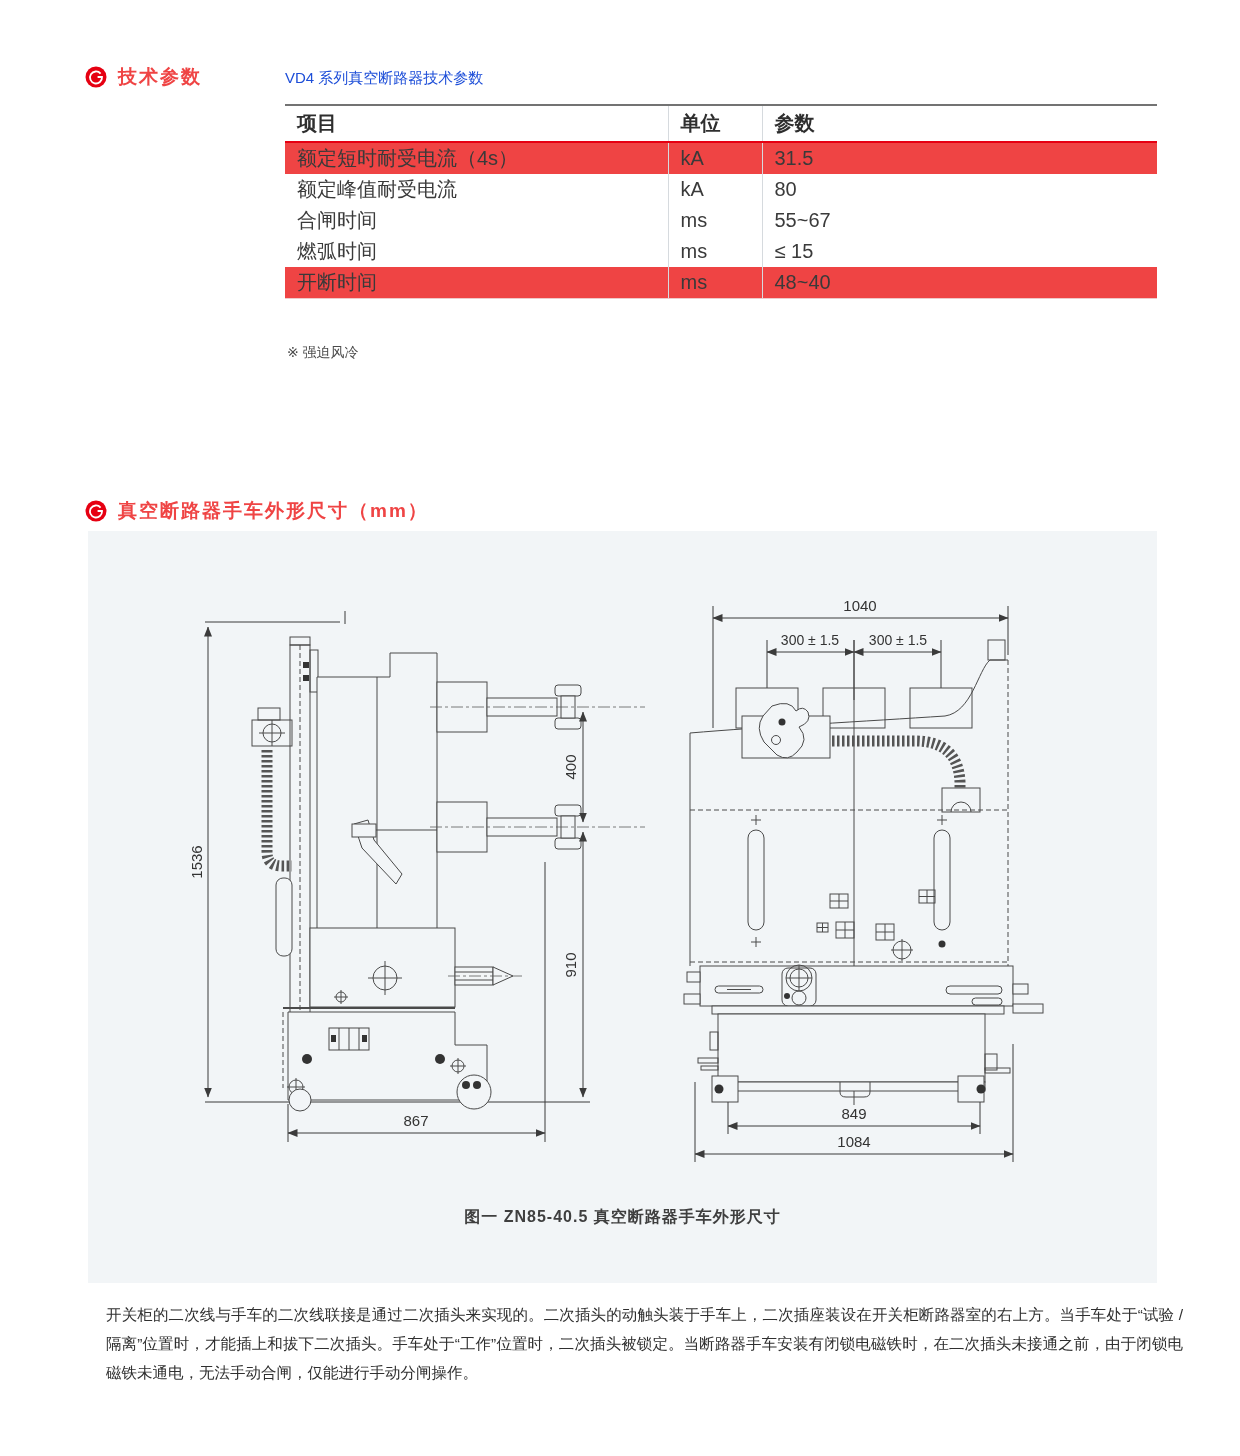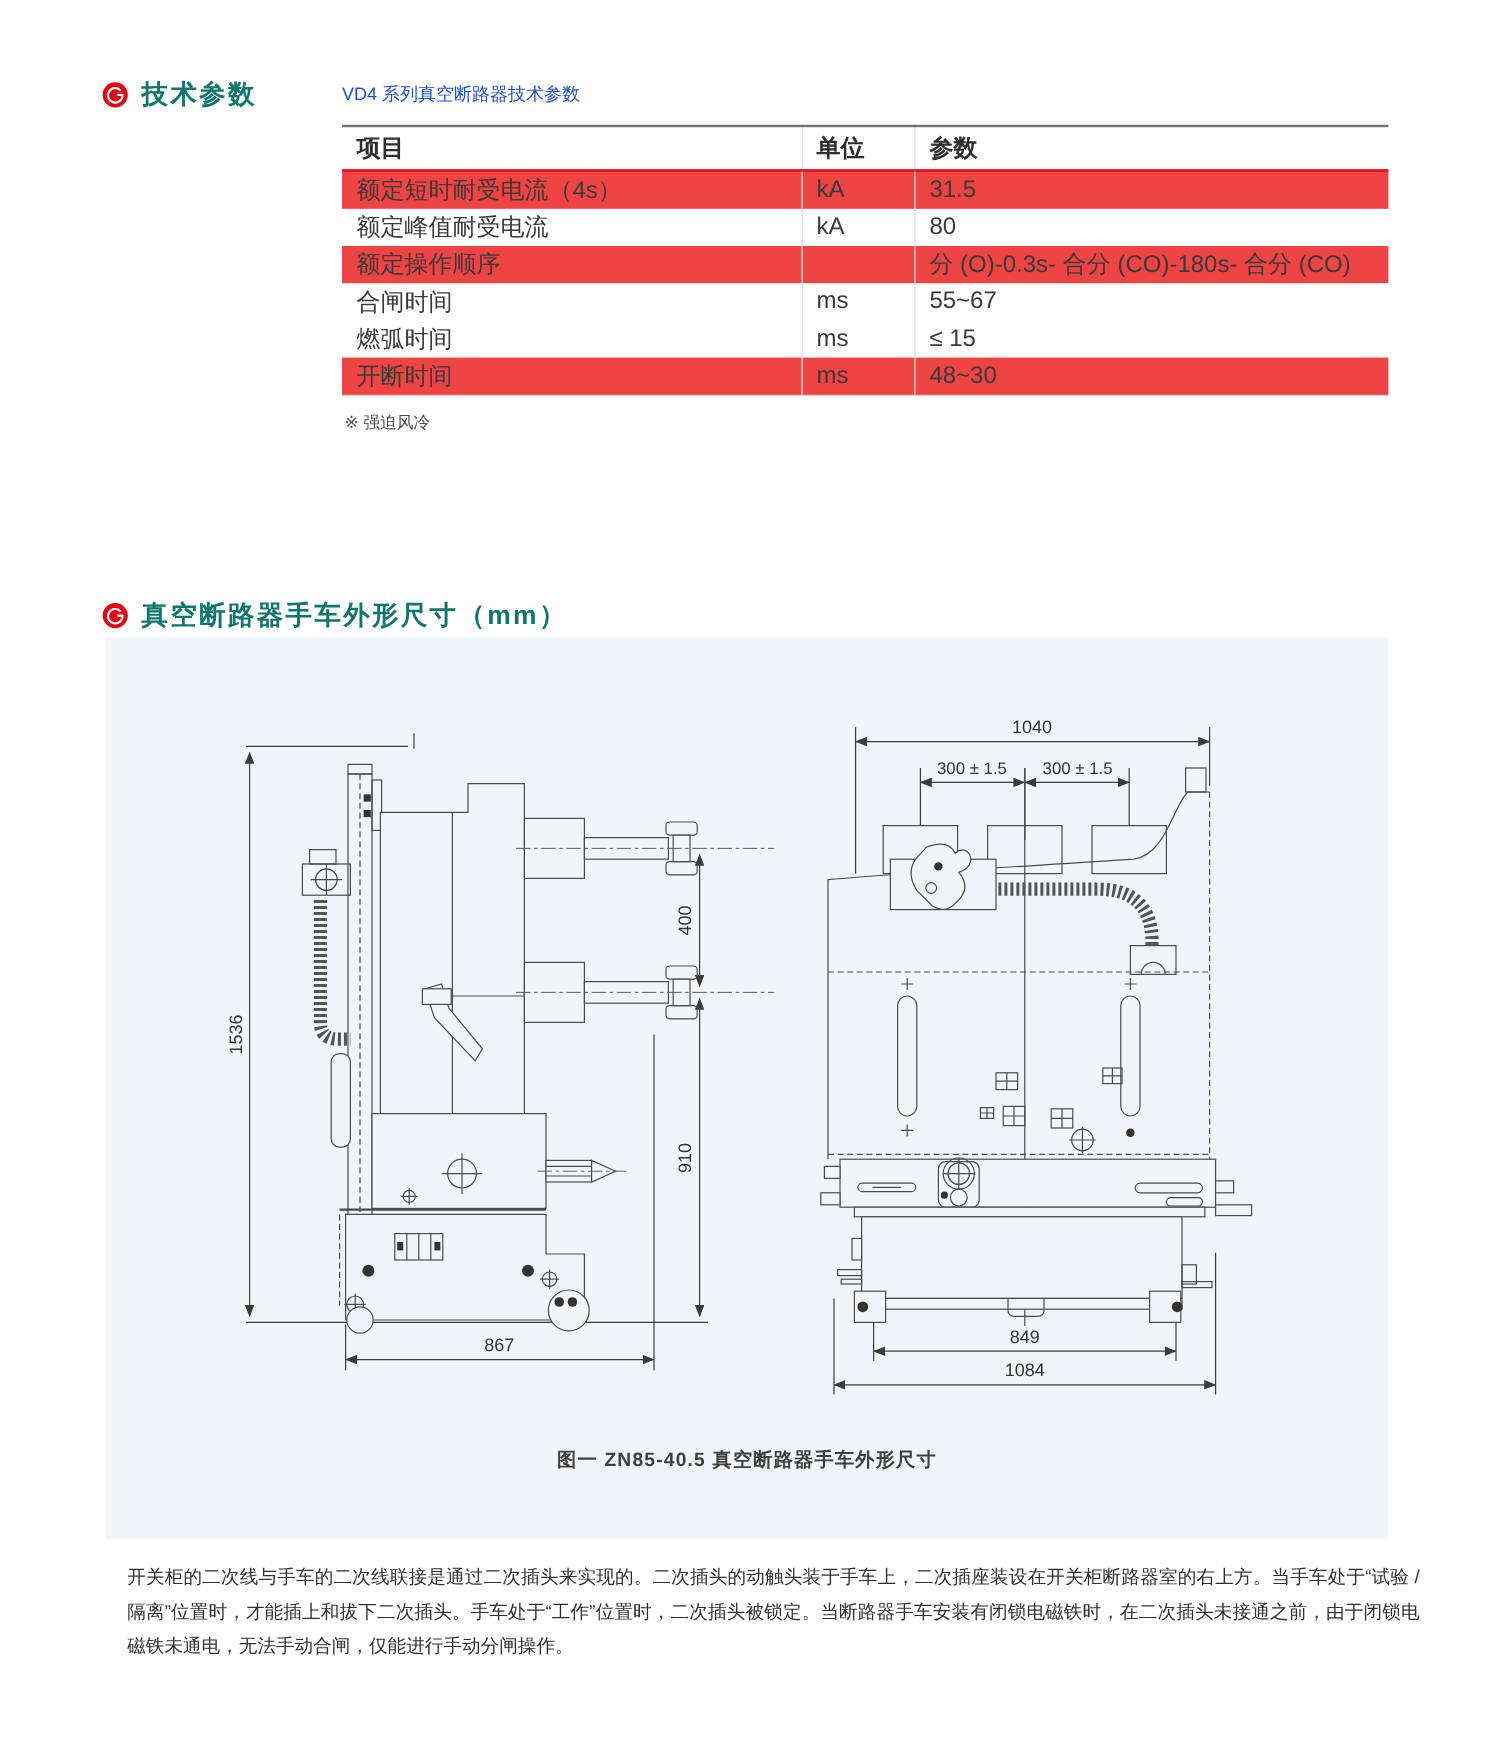--- a/index.html
+++ b/index.html
@@ -3,21 +3,21 @@
 <meta charset="utf-8">
 <style>
   * { box-sizing: border-box; }
   html,body { margin:0; padding:0; }
   body {
     width:1240px; height:1456px; position:relative; overflow:hidden;
     background:#ffffff; color:#333;
     font-family:"Liberation Sans","DejaVu Sans",sans-serif;
   }
   .section-head { position:absolute; display:flex; align-items:center; gap:11px; }
-  .section-head .ttl { font-size:22px; font-weight:bold; color:#0f766e; letter-spacing:2px; }
+  .section-head .ttl { font-size:19px; font-weight:bold; color:#ef4444; letter-spacing:2px; }
   #head1 { left:85px; top:64px; }
   #head2 { left:85px; top:486px;margin-top:12px; }
   .logo-dot { width:22px; height:22px; flex:0 0 auto; }
   .subtitle { position:absolute; left:285px; top:69px; font-size:15px; color:#1d4ed8; }
 
   table.params {
     position:absolute; left:285px; top:104px; width:872px;
     border-collapse:collapse; table-layout:fixed; font-size:20px;
     border-top:2px solid #737373;
   }
@@ -86,39 +86,34 @@
       <tr class="alt">
         <td>额定短时耐受电流（4s）</td>
         <td class="c2">kA</td>
         <td class="c3">31.5</td>
       </tr>
       <tr>
         <td>额定峰值耐受电流</td>
         <td class="c2">kA</td>
         <td class="c3">80</td>
       </tr>
-      <tr class="alt">
-        <td>额定操作顺序</td>
-        <td class="c2"></td>
-        <td class="c3">分 (O)-0.3s- 合分 (CO)-180s- 合分 (CO)</td>
-      </tr>
       <tr>
         <td>合闸时间</td>
         <td class="c2">ms</td>
         <td class="c3">55~67</td>
       </tr>
       <tr>
         <td>燃弧时间</td>
         <td class="c2">ms</td>
         <td class="c3">≤ 15</td>
       </tr>
       <tr class="alt">
         <td>开断时间</td>
         <td class="c2">ms</td>
-        <td class="c3">48~30</td>
+        <td class="c3">48~40</td>
       </tr>
     </tbody>
   </table>
 
   <div class="note">※ 强迫风冷</div>
 
   <div class="section-head" id="head2">
     <svg class="logo-dot" viewBox="0 0 22 22">
       <circle cx="11" cy="11" r="10.5" fill="#e60012"></circle>
       <path d="M15.6,7.6 A6,6 0 1 0 17,11 L12.6,11" fill="none" stroke="#ffffff" stroke-width="1.8"></path>

